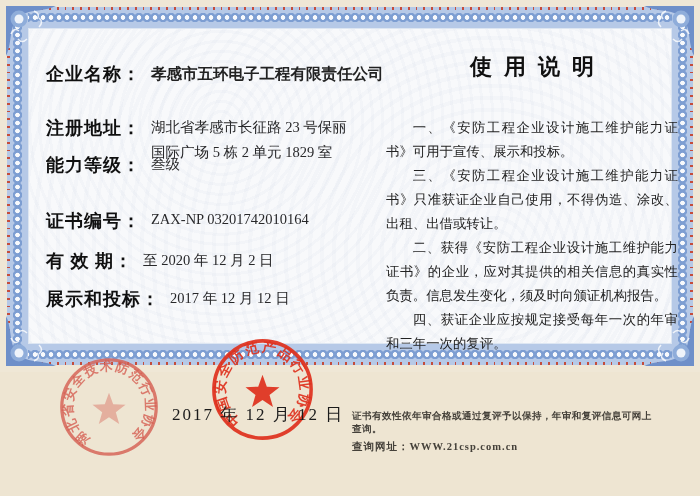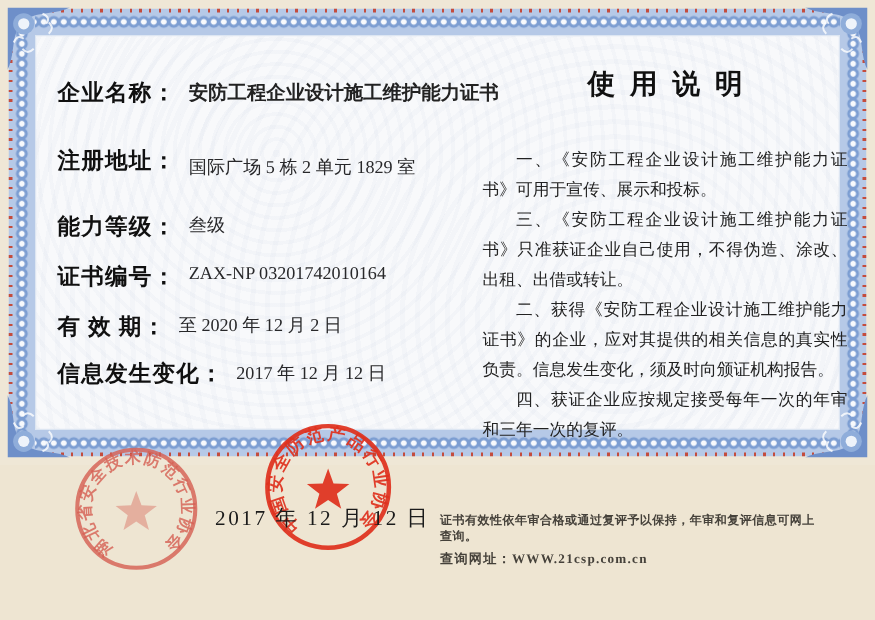--- a/index.html
+++ b/index.html
@@ -118,45 +118,45 @@
     <circle cx="13" cy="13" r="4.5" fill="#ffffff" opacity=".85"></circle>
     <path d="M28,5 q7,3 3,8 M5,28 q3,-7 8,-3 M33,12 q5,4 0,9 M12,33 q4,5 9,0" stroke="#ffffff" stroke-width="1.6" fill="none" opacity=".8"></path>
   </svg>
 
   <div class="paper"></div>
 
   <div class="content">
 
     <div class="row r1" style="top:34px;">
       <span class="flabel">企业名称：</span>
-      <span class="fvalue">安防工程企业设计施工维护能力证书</span>
+      <span class="fvalue">孝感市五环电子工程有限责任公司</span>
     </div>
 
     <div class="row" style="top:88px;">
       <span class="flabel">注册地址：</span>
-      <span class="fvalue"><span class="l2">国际广场 5 栋 2 单元 1829 室</span></span>
-    </div>
-
-    <div class="row" style="top:141px;">
+      <span class="fvalue"><span>湖北省孝感市长征路 23 号保丽</span><span class="l2">国际广场 5 栋 2 单元 1829 室</span></span>
+    </div>
+
+    <div class="row" style="top:125px;">
       <span class="flabel">能力等级：</span>
       <span class="fvalue">叁级</span>
     </div>
 
     <div class="row" style="top:181px;">
       <span class="flabel">证书编号：</span>
       <span class="fvalue">ZAX-NP 03201742010164</span>
     </div>
 
     <div class="row" style="top:221px;">
       <span class="flabel">有 效 期：</span>
       <span class="fvalue">至 2020 年 12 月 2 日</span>
     </div>
 
     <div class="row" style="top:259px;">
-      <span class="flabel">信息发生变化：</span>
+      <span class="flabel">展示和投标：</span>
       <span class="fvalue">2017 年 12 月 12 日</span>
     </div>
 
     <div class="usage">
       <h2>使用说明</h2>
       <div class="paras">
         <p>一、《安防工程企业设计施工维护能力证书》可用于宣传、展示和投标。</p>
         <p>三、《安防工程企业设计施工维护能力证书》只准获证企业自己使用，不得伪造、涂改、出租、出借或转让。</p>
         <p>二、获得《安防工程企业设计施工维护能力证书》的企业，应对其提供的相关信息的真实性负责。信息发生变化，须及时向颁证机构报告。</p>
         <p>四、获证企业应按规定接受每年一次的年审和三年一次的复评。</p>

